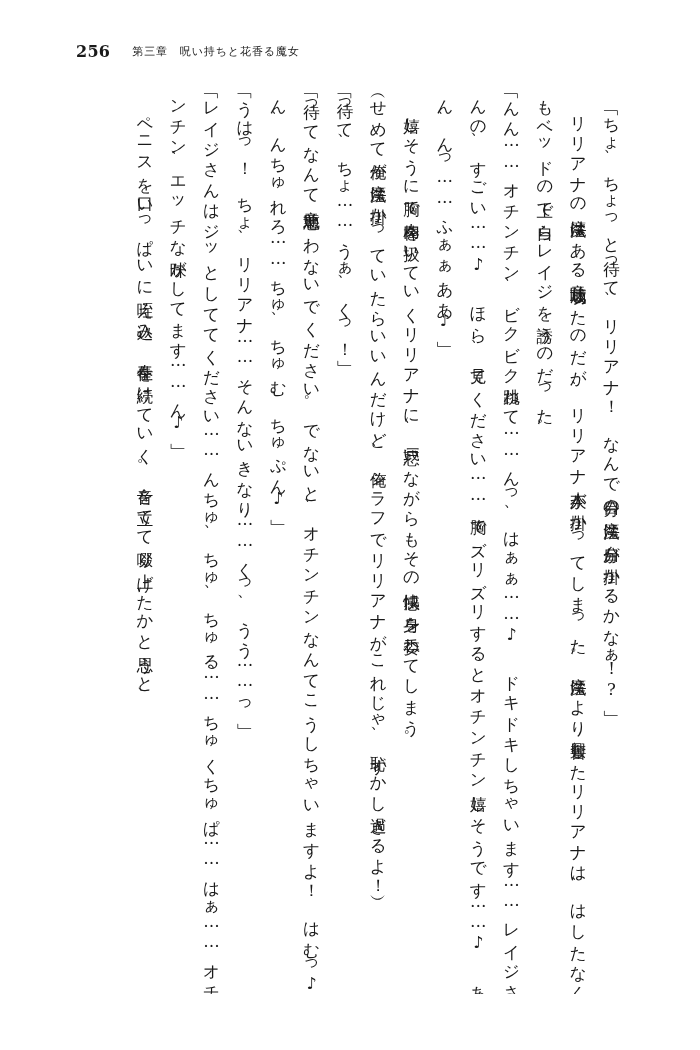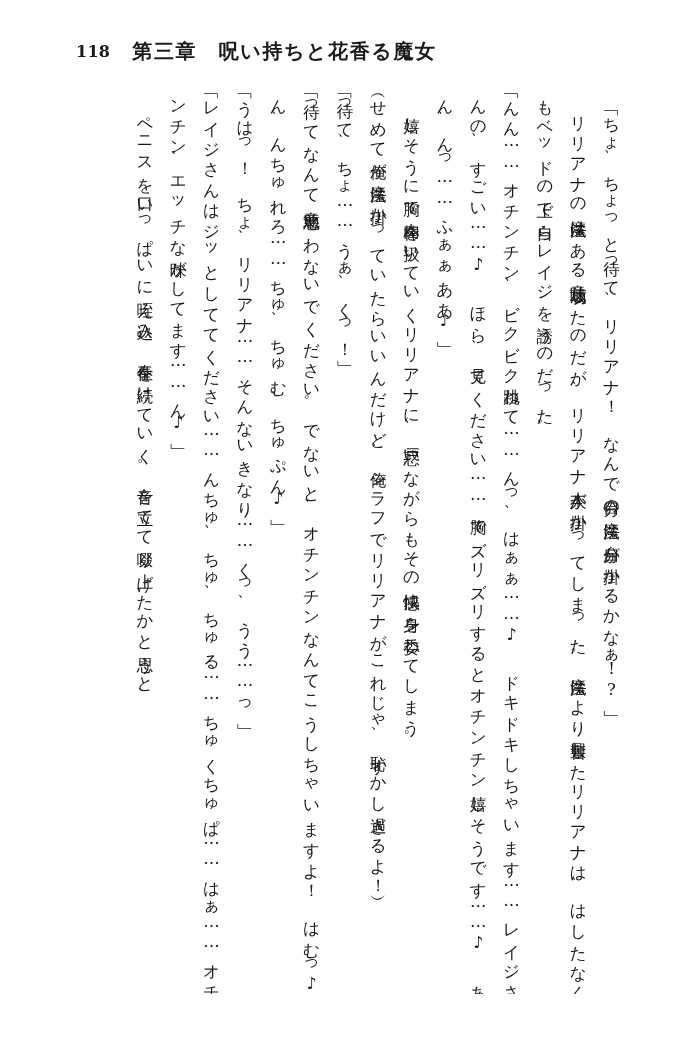--- a/index.html
+++ b/index.html
@@ -33,22 +33,22 @@
     gap: 22px;
     font-size: 15px;
     letter-spacing: 0.02em;
   }
   .page-number {
     font-weight: bold;
     font-size: 16px;
     font-family: "DejaVu Serif", "Liberation Serif", serif;
   }
   .chapter-title {
-    font-size: 20px;
-    font-weight: bold;
+    font-size: 11px;
+    font-weight: normal;
     letter-spacing: 0.08em;
   }
   
   .body-text {
     position: absolute;
     top: 88px;
     right: 72px;
     left: 72px;
     bottom: 56px;
     writing-mode: vertical-rl;
@@ -68,21 +68,21 @@
   .body-text p.noindent {
     text-indent: 0;
   }
 </style>
 </head>
 <body>
 
 <div class="page">
 
   <div class="header">
-    <span class="page-number">118</span>
+    <span class="page-number">256</span>
     <span class="chapter-title">第三章　呪い持ちと花香る魔女</span>
   </div>
 
   <div class="body-text">
     <p>「ちょ、ちょっと待って、リリアナ！　なんで自分の魔法に自分が掛かるかなぁ!?」</p>
     <p>リリアナの魔法はある意味成功したのだが、リリアナ本人が掛かってしまった。魔法により興奮したリリアナは、はしたなくもベッドの上で自らレイジを誘うのだった。</p>
     <p class="noindent">「んん……オチンチン、ビクビク跳ねて……んっ、はぁぁ……♪　ドキドキしちゃいます……レイジさんの、すごい……♪　ほら、見てください……胸でズリズリするとオチンチン嬉しそうです……♪　あん、んっ……ふぁぁああ♪」</p>
     <p>嬉しそうに胸で肉棒を扱いていくリリアナに、戸惑いながらもその快感に身を委ねてしまう。</p>
     <p class="noindent">（せめて俺が魔法に掛かっていたらいいんだけど、俺シラフでリリアナがこれじゃ、恥ずかし過ぎるよ！）</p>
     <p class="noindent">「待って、ちょ……うぁ、くっ！」</p>

